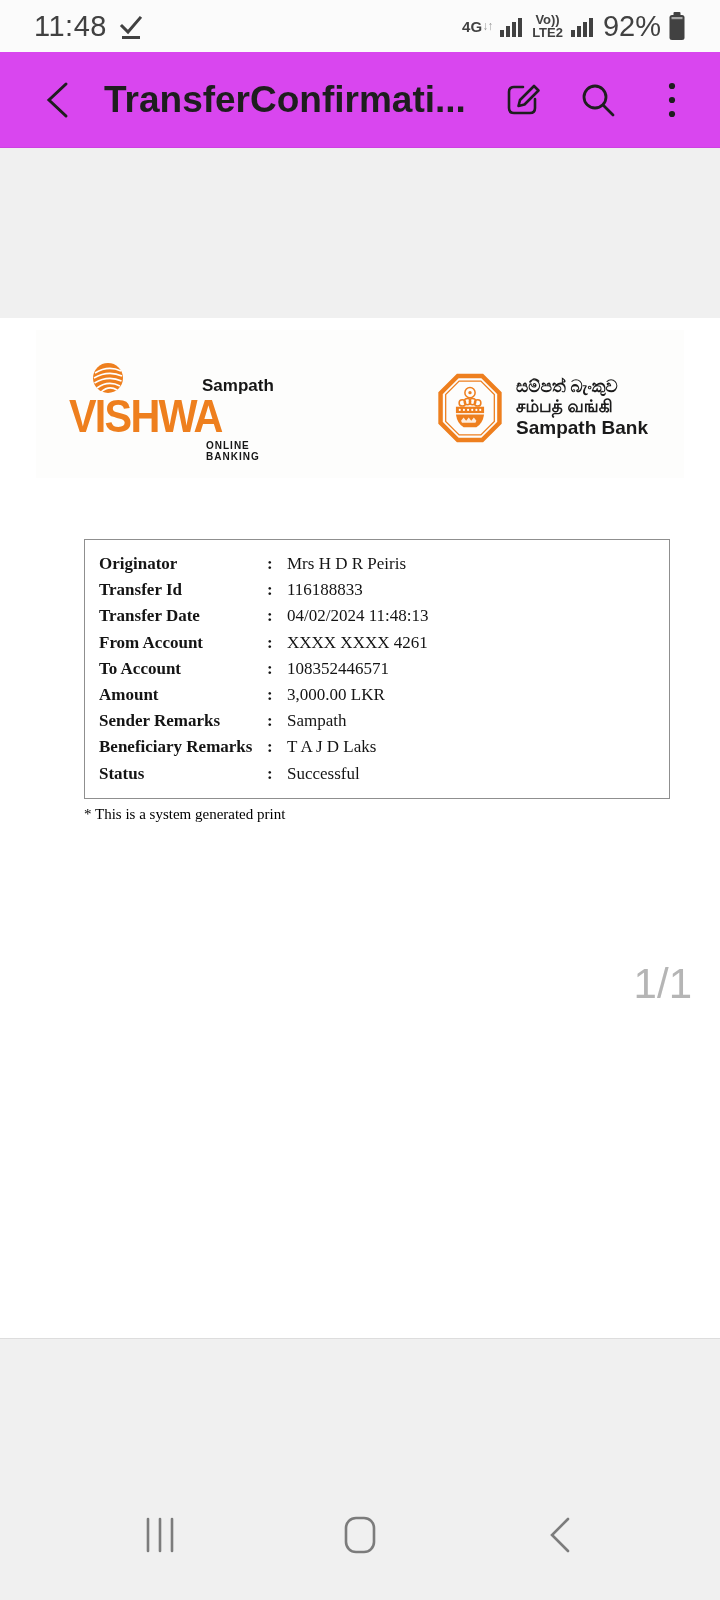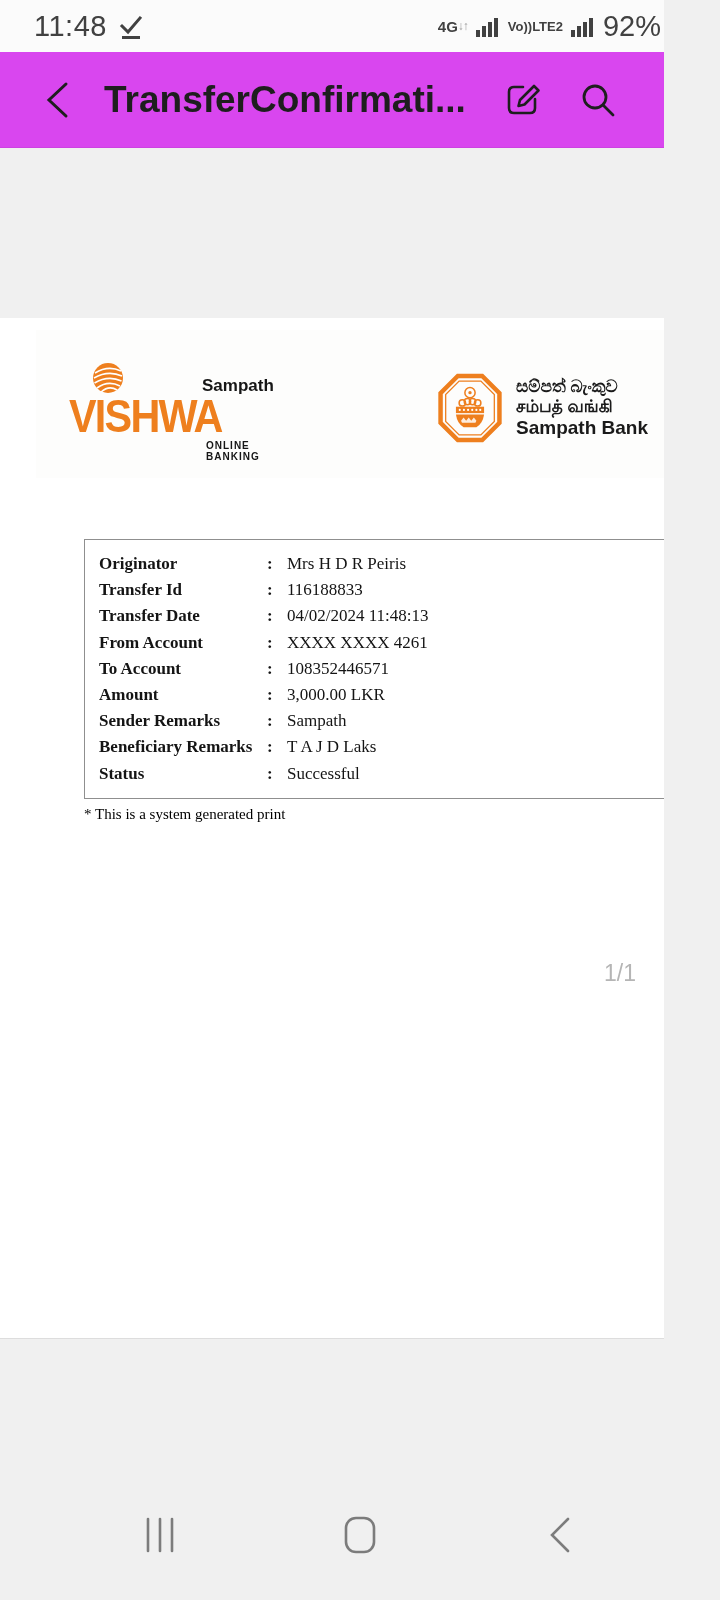--- a/index.html
+++ b/index.html
@@ -1,30 +1,30 @@
 <!DOCTYPE html>
 <html><head>
 <meta charset="utf-8">
 <style>
   * { margin:0; padding:0; box-sizing:border-box; }
   html,body { width:720px; height:1600px; }
   body { font-family:"Liberation Sans","DejaVu Sans",sans-serif; background:#f0f0f0; }
-  .screen { position:relative; width:664px; height:1600px; overflow:hidden; background:#f0f0f0; }
+  .screen { position:relative; width:720px; height:1600px; overflow:hidden; background:#f0f0f0; }
 
   
   .status-bar { position:absolute; top:0; left:0; width:720px; height:52px;
     background:#fbfbfb; display:flex; align-items:center; justify-content:space-between;
     padding:0 34px; color:#414141; }
   .status-left { display:flex; align-items:center; gap:10px; }
   .status-time { font-size:29px; letter-spacing:0.5px; }
   .status-right { display:flex; align-items:center; gap:7px; }
   .net-type { display:flex; flex-direction:row; align-items:center; line-height:1; }
   .net-type .nt { font-size:15px; font-weight:bold; color:#414141; }
   .net-type .arrows { font-size:12px; color:#9a9a9a; letter-spacing:-1px; margin-top:-1px; }
-  .volte { display:flex; flex-direction:row; align-items:center; line-height:1; }
+  .volte { display:flex; flex-direction:column; align-items:center; line-height:1; }
   .volte span { font-size:13px; font-weight:bold; color:#414141; }
   .battery-pct { font-size:29px; color:#414141; }
 
   
   .app-header { position:absolute; top:52px; left:0; width:720px; height:96px;
     background:#d946ef; display:flex; align-items:center;
     border-bottom:1px solid rgba(0,0,0,0.05); }
   .back-btn { margin-left:38px; width:44px; height:44px; display:flex; align-items:center; justify-content:center; }
   .doc-title { margin-left:22px; font-size:37px; font-weight:600; color:#1e1e1e;
     white-space:nowrap; overflow:hidden; max-width:370px; }
@@ -59,21 +59,21 @@
     border:1px solid #8f8f8f; padding:11px 0 0 14px; }
   .detail-row { display:flex; align-items:center; height:26.2px;
     font-family:"Liberation Serif","DejaVu Serif",serif; font-size:17px; color:#141414; }
   .detail-label { width:168px; font-weight:bold; }
   .detail-sep { width:20px; font-weight:bold; }
   .detail-value { }
 
   .footnote { position:absolute; top:488px; left:84px;
     font-family:"Liberation Serif","DejaVu Serif",serif; font-size:15px; color:#000000; }
 
-  .page-indicator { position:absolute; top:960px; right:28px; font-size:23px; color:#b5b5b5; }
+  .page-indicator { position:absolute; top:960px; right:28px; font-size:42px; color:#b5b5b5; }
 
   
   .nav-bar { position:absolute; left:0; top:1470px; width:720px; height:130px;
     display:flex; align-items:center; justify-content:space-between; padding:0 130px; }
   .nav-btn { width:60px; height:60px; display:flex; align-items:center; justify-content:center; }
 </style>
 </head>
 <body>
 
 <div class="screen">

